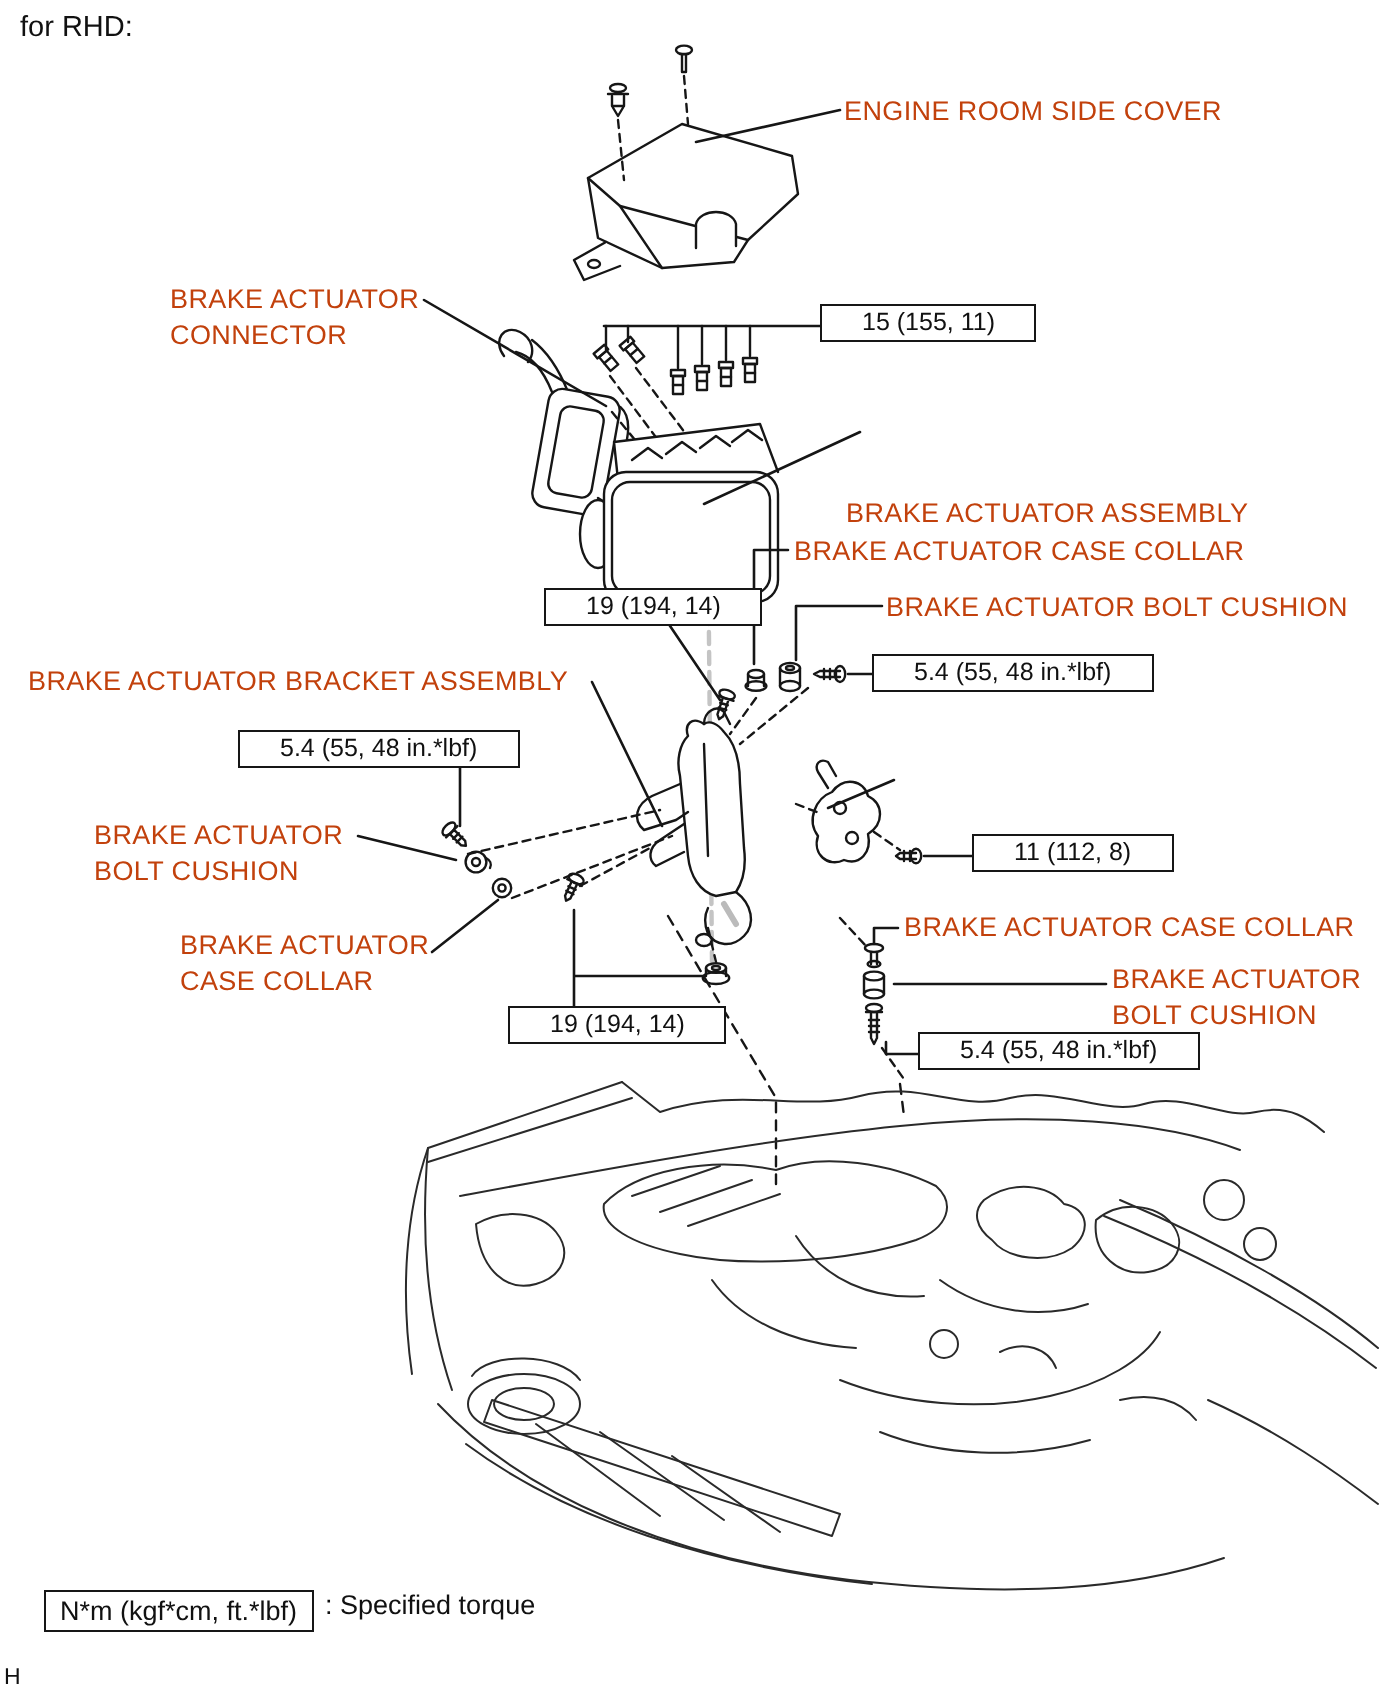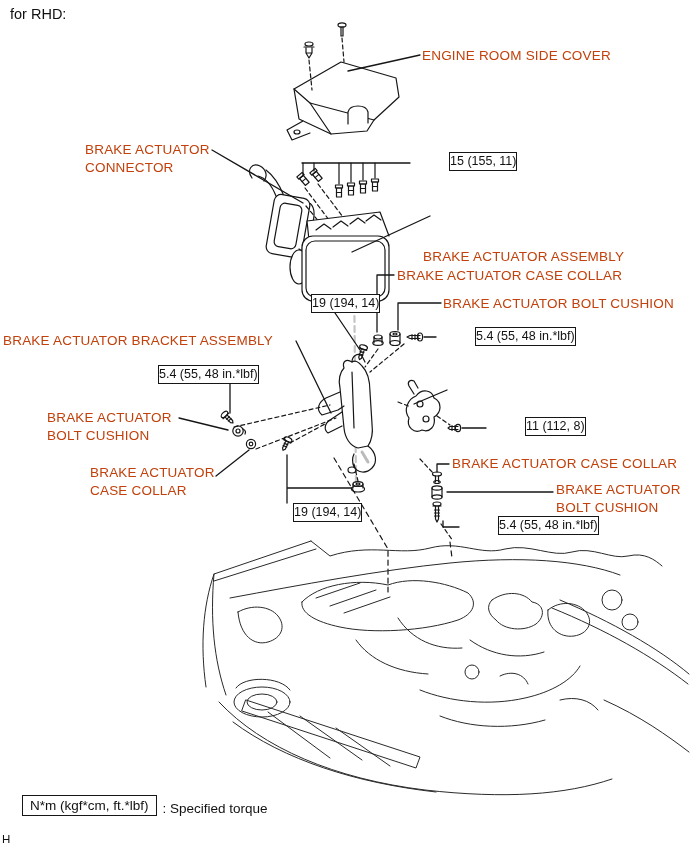--- a/index.html
+++ b/index.html
@@ -7,24 +7,24 @@
     position:relative;width:690px;height:854px;background:#ffffff;
     font-family:"Liberation Sans", sans-serif;color:#111;overflow:hidden;border-radius:16px;
   }
   .art{position:absolute;left:0;top:0;}
   .label{
     position:absolute;font-size:13.5px;line-height:18px;
     white-space:pre-line;letter-spacing:0.2px;color:#c2410c;
   }
   .torque-box{
     position:absolute;border:1.6px solid #161616;background:#fff;
-    font-size:12.5px;line-height:15px;padding:1px 0;white-space:nowrap;margin-left:39px;
+    font-size:12.5px;line-height:15px;padding:1px 20px;white-space:nowrap;
   }
   .variant{position:absolute;left:10px;top:6px;font-size:14.5px;}
-  .legend{position:absolute;left:22px;top:795px;display:flex;align-items:flex-end;gap:6px;font-size:13.5px;}
+  .legend{position:absolute;left:22px;top:795px;display:flex;align-items:flex-start;gap:6px;font-size:13.5px;}
   .legend .lbox{border:1.6px solid #161616;padding:2px 7px;background:#fff;white-space:nowrap;}
   .footer-mark{position:absolute;left:2px;top:833px;font-size:11.5px;}
 </style>
 </head>
 <body>
 
 <div class="canvas">
 
   <svg class="art" width="690" height="854" viewBox="0 0 690 854" fill="none" stroke="#161616" stroke-width="1.2" stroke-linecap="round" stroke-linejoin="round">
 
@@ -245,21 +245,21 @@
   </svg>
 
   <div class="variant">for RHD:</div>
 
   <div class="label" style="left:422px;top:47px;">ENGINE ROOM SIDE COVER</div>
   <div class="label" style="left:85px;top:141px;">BRAKE ACTUATOR
 CONNECTOR</div>
   <div class="label" style="left:423px;top:206px;margin-top:42px;">BRAKE ACTUATOR ASSEMBLY</div>
   <div class="label" style="left:397px;top:267px;">BRAKE ACTUATOR CASE COLLAR</div>
   <div class="label" style="left:443px;top:295px;">BRAKE ACTUATOR BOLT CUSHION</div>
-  <div class="label" style="left:3px;top:332px;">BRAKE ACTUATOR BRACKET ASSEMBLY</div>
+  <div class="label" style="left:14px;top:332px;">BRAKE ACTUATOR BRACKET ASSEMBLY</div>
   <div class="label" style="left:47px;top:409px;">BRAKE ACTUATOR
 BOLT CUSHION</div>
   <div class="label" style="left:90px;top:464px;">BRAKE ACTUATOR
 CASE COLLAR</div>
   <div class="label" style="left:452px;top:455px;">BRAKE ACTUATOR CASE COLLAR</div>
   <div class="label" style="left:556px;top:481px;">BRAKE ACTUATOR
 BOLT CUSHION</div>
 
   <div class="torque-box" style="left:410px;top:152px;">15 (155, 11)</div>
   <div class="torque-box" style="left:272px;top:294px;">19 (194, 14)</div>

